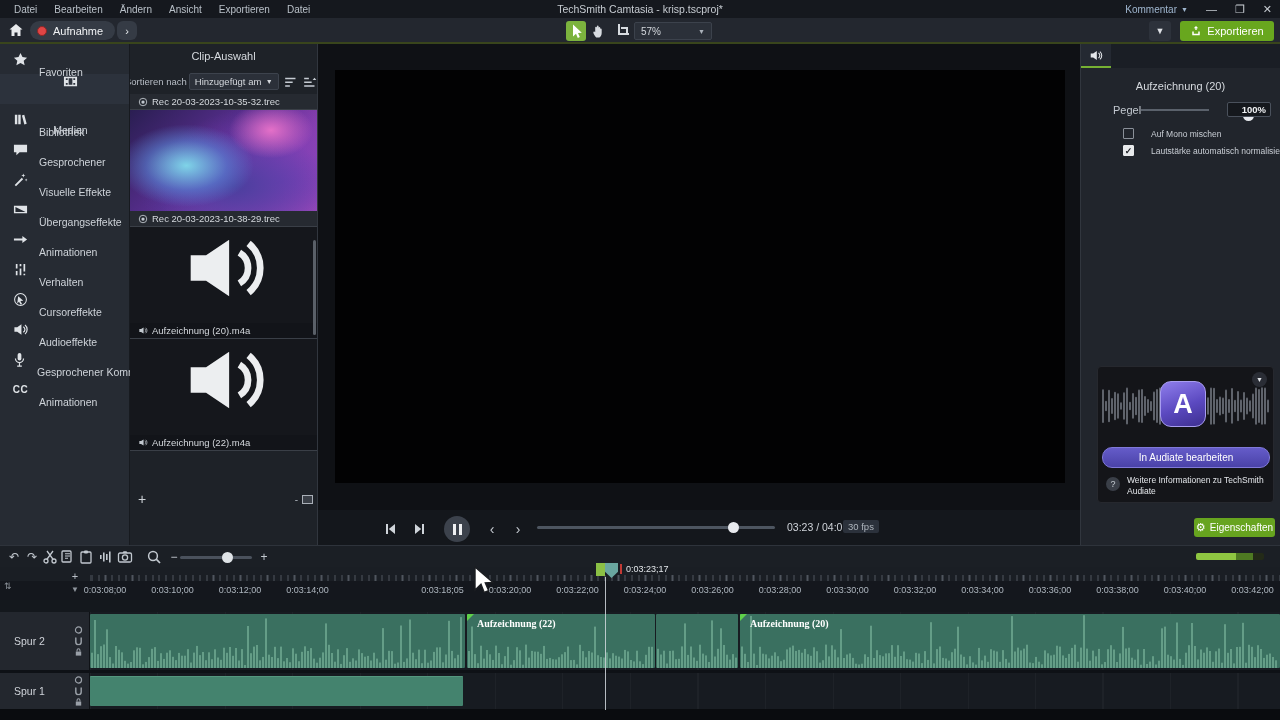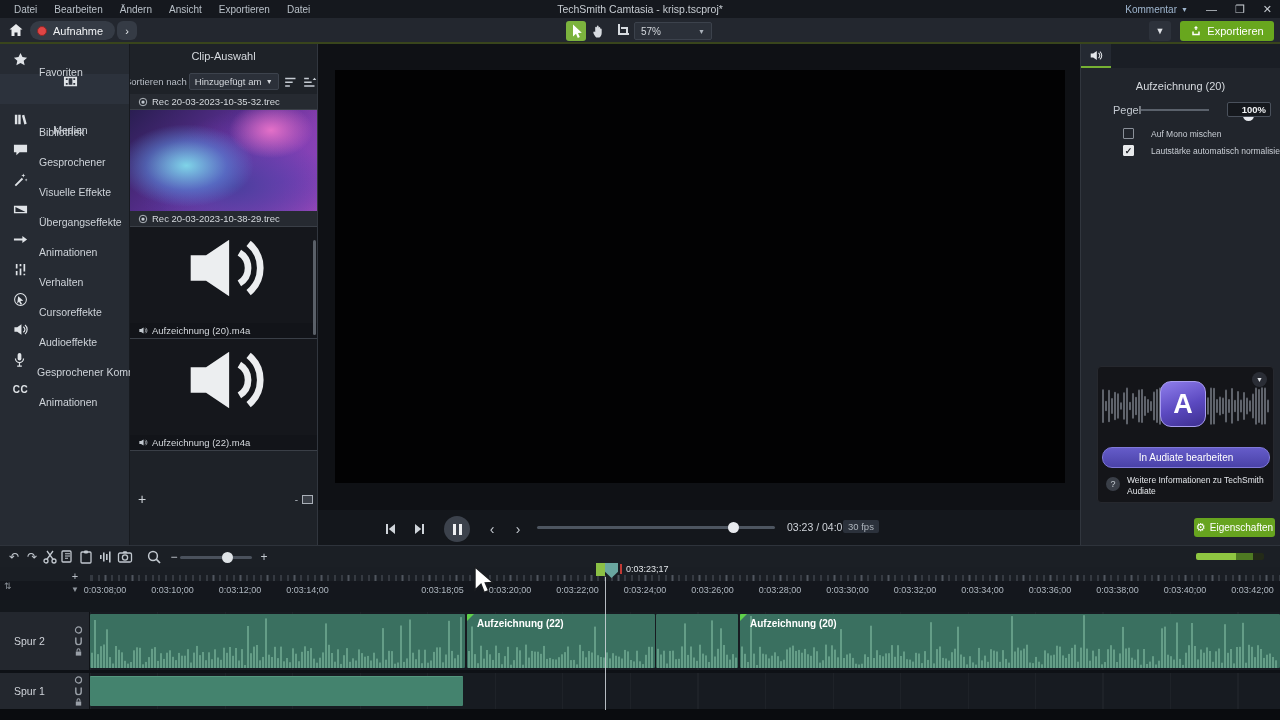--- a/index.html
+++ b/index.html
@@ -173,21 +173,21 @@
   
   #tracks { left:0; top:600px; width:1280px; height:120px; background:#14181d; }
   .track-band { position:absolute; left:0; width:1280px; }
   .track-header { position:absolute; left:0; top:0; width:90px; height:100%;
     background:#23272e; border-right:1px solid #0f1216; }
   .track-name { position:absolute; left:14px; top:50%; transform:translateY(-50%); font-size:10.5px; color:#cfd3d9; }
   .track-icons { position:absolute; right:6px; top:50%; transform:translateY(-50%);
     display:flex; flex-direction:column; gap:2px; align-items:center; color:#9aa0a8; }
   .track-icons svg { width:9px; height:9px; }
   .track-content { position:absolute; left:90px; top:0; width:1190px; height:100%; background:#171b21;
-    background-image:repeating-linear-gradient(to right, rgba(255,255,255,.03) 0 1px, transparent 1px 67.5px); }
+    background-image:repeating-linear-gradient(to right, rgba(255,255,255,.03) 0 1px, transparent 1px 67.5px);font-family:Liberation Serif, serif; }
   #band-spur2 { top:12px; height:58px; }
   #band-spur1 { top:73px; height:36px; }
   #tracks-divider { position:absolute; left:0; top:70px; width:1280px; height:3px; background:#0e1116; }
   #tracks-bottom { position:absolute; left:0; top:109px; width:1280px; height:11px; background:#0a0c0f; }
   .clip { position:absolute; top:2px; height:54px; background:#3a7060; overflow:hidden; border-radius:1px; }
   .clip .corner { position:absolute; left:0; top:0; width:0; height:0;
     border-top:7px solid #5fd14a; border-right:7px solid transparent; }
   .clip-label { position:absolute; left:10px; top:4px; font-size:10px; font-weight:bold; color:#fff; white-space:nowrap; }
   .clip svg { position:absolute; left:0; bottom:0; }
   #clip-spur1 { position:absolute; top:3px; height:30px; background:#44836e; border-top:1px solid #55977f; border-radius:1px; }

